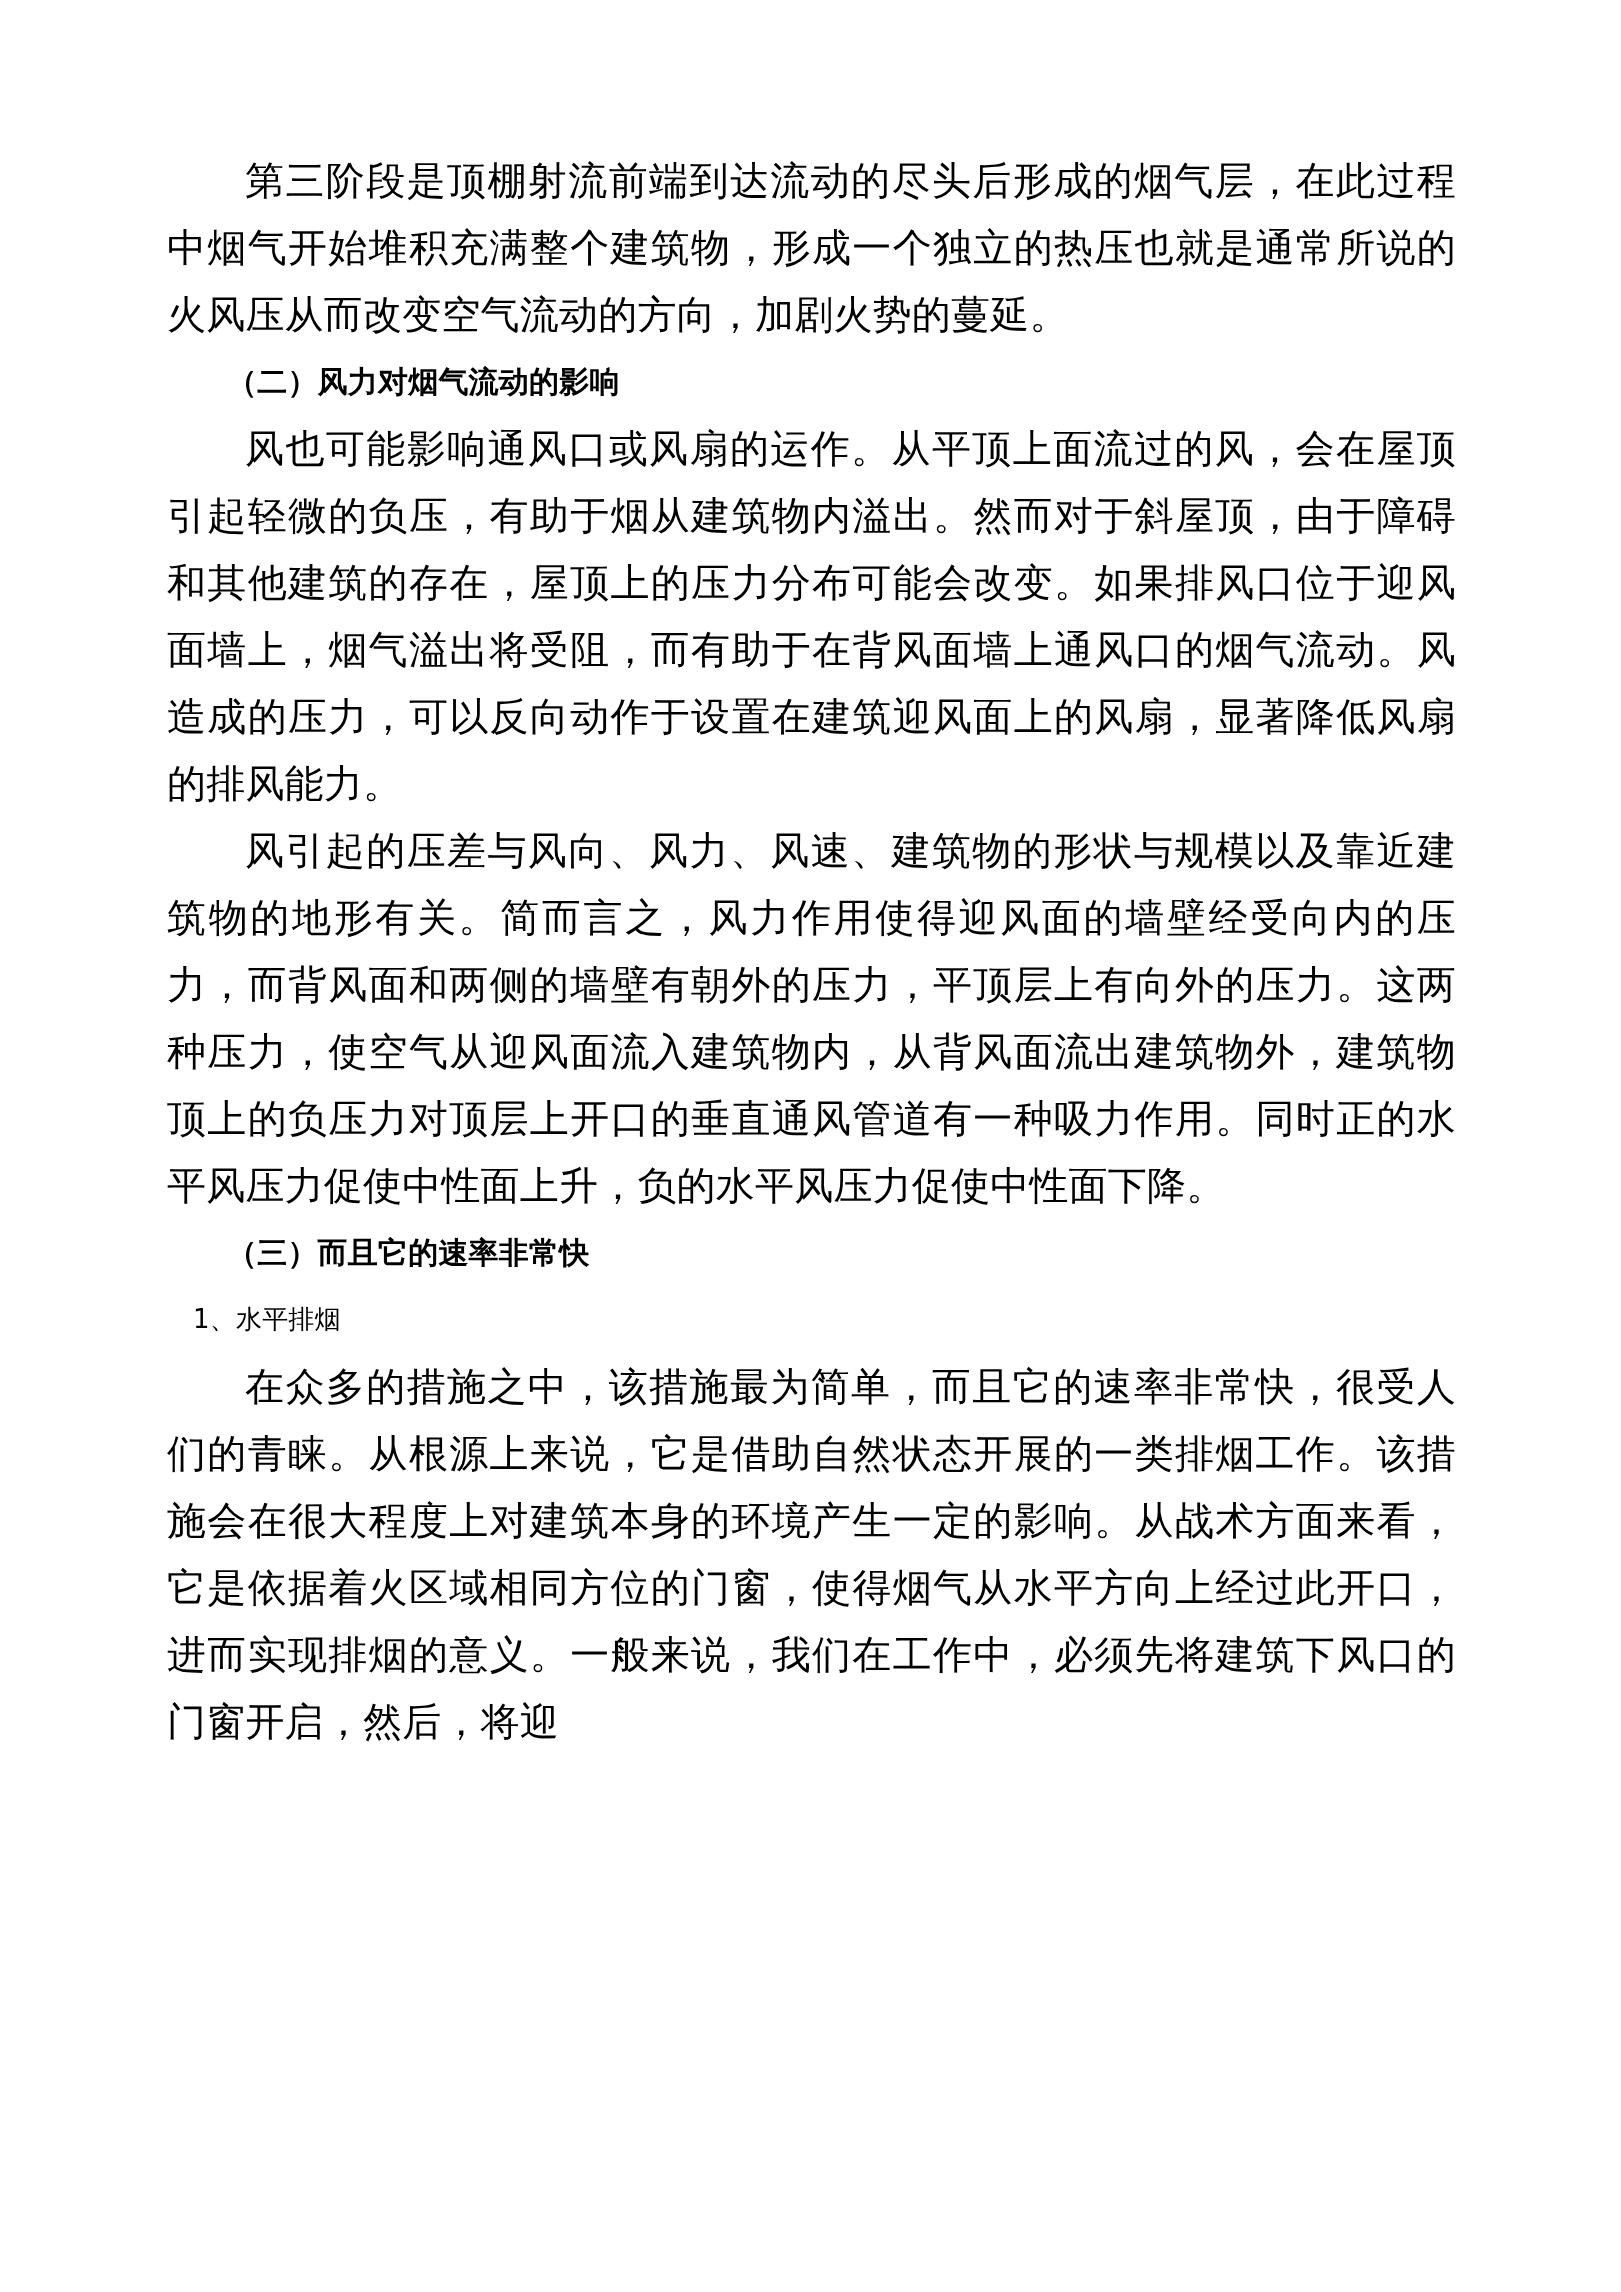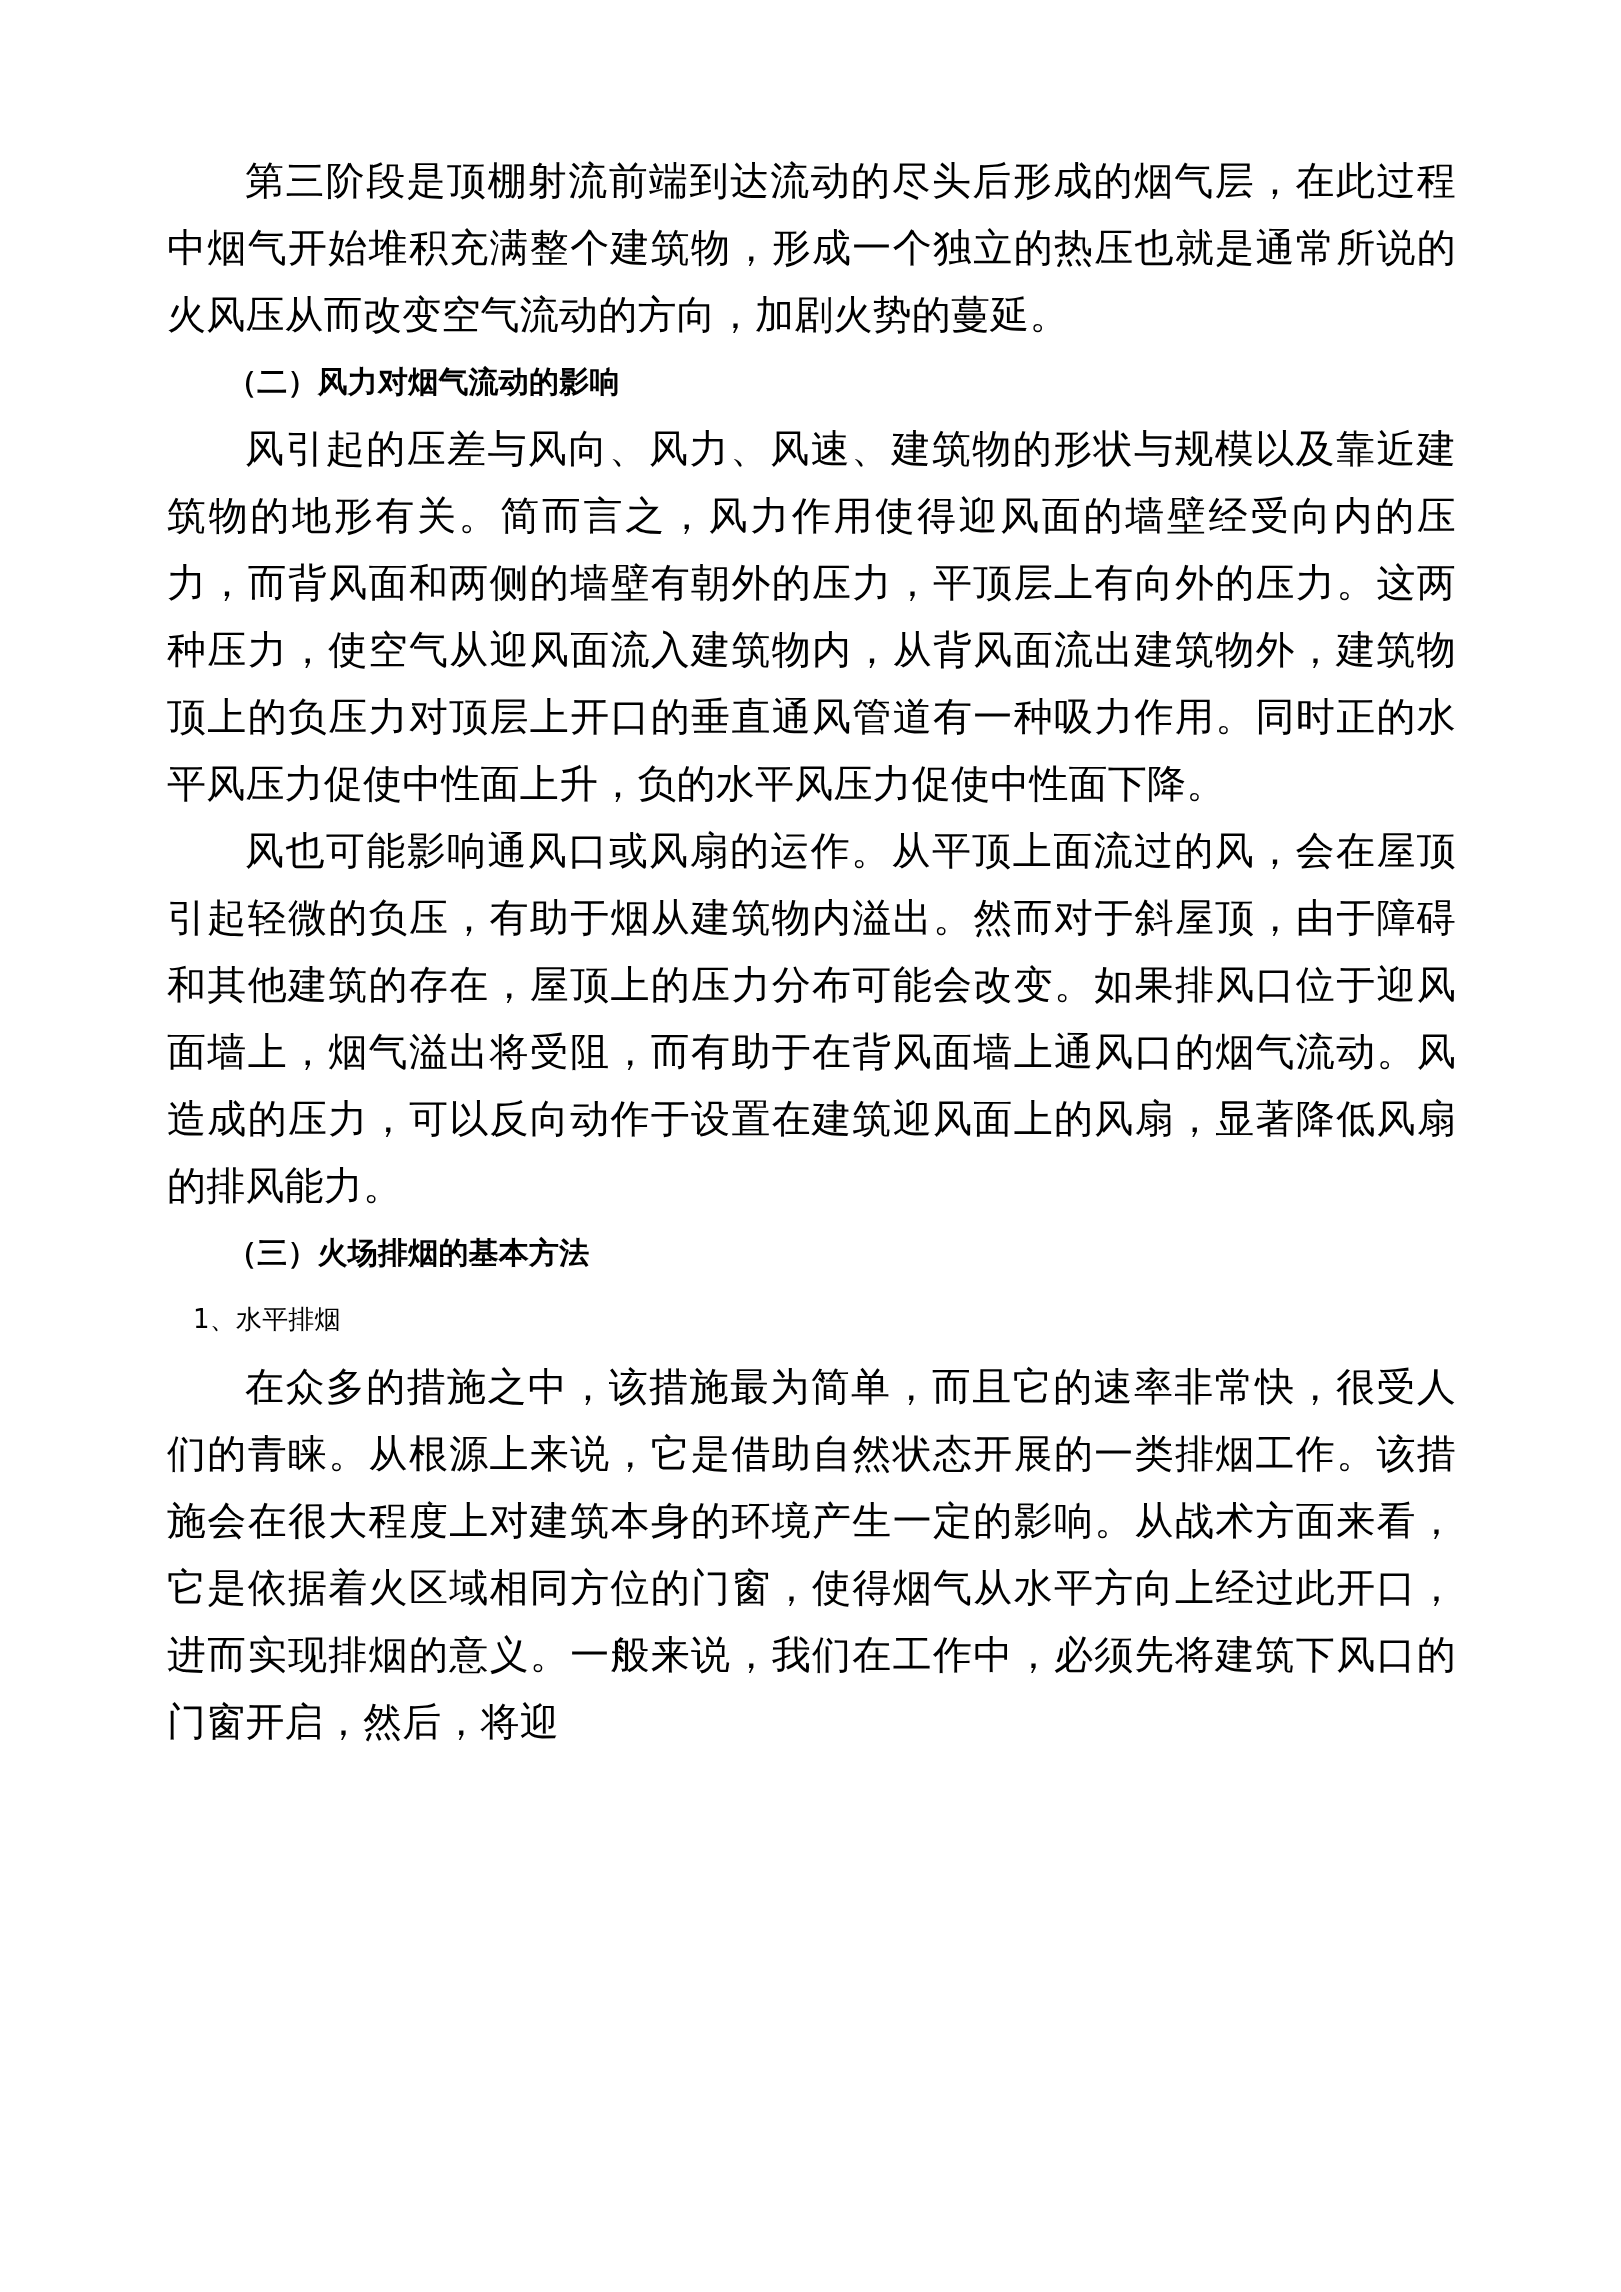--- a/index.html
+++ b/index.html
@@ -56,25 +56,25 @@
 </head>
 <body>
 
 <div class="page">
   <div class="content">
 
     <p class="para">第三阶段是顶棚射流前端到达流动的尽头后形成的烟气层，在此过程中烟气开始堆积充满整个建筑物，形成一个独立的热压也就是通常所说的火风压从而改变空气流动的方向，加剧火势的蔓延。</p>
 
     <p class="heading">（二）风力对烟气流动的影响</p>
 
+    <p class="para">风也可能影响通风口或风扇的运作。从平顶上面流过的风，会在屋顶引起轻微的负压，有助于烟从建筑物内溢出。然而对于斜屋顶，由于障碍和其他建筑的存在，屋顶上的压力分布可能会改变。如果排风口位于迎风面墙上，烟气溢出将受阻，而有助于在背风面墙上通风口的烟气流动。风造成的压力，可以反向动作于设置在建筑迎风面上的风扇，显著降低风扇的排风能力。</p>
+
     <p class="para">风引起的压差与风向、风力、风速、建筑物的形状与规模以及靠近建筑物的地形有关。简而言之，风力作用使得迎风面的墙壁经受向内的压力，而背风面和两侧的墙壁有朝外的压力，平顶层上有向外的压力。这两种压力，使空气从迎风面流入建筑物内，从背风面流出建筑物外，建筑物顶上的负压力对顶层上开口的垂直通风管道有一种吸力作用。同时正的水平风压力促使中性面上升，负的水平风压力促使中性面下降。</p>
 
-    <p class="para">风也可能影响通风口或风扇的运作。从平顶上面流过的风，会在屋顶引起轻微的负压，有助于烟从建筑物内溢出。然而对于斜屋顶，由于障碍和其他建筑的存在，屋顶上的压力分布可能会改变。如果排风口位于迎风面墙上，烟气溢出将受阻，而有助于在背风面墙上通风口的烟气流动。风造成的压力，可以反向动作于设置在建筑迎风面上的风扇，显著降低风扇的排风能力。</p>
-
-    <p class="heading">（三）火场排烟的基本方法</p>
+    <p class="heading">（三）而且它的速率非常快</p>
 
     <p class="list-item">1、水平排烟</p>
 
     <p class="para">在众多的措施之中，该措施最为简单，而且它的速率非常快，很受人们的青睐。从根源上来说，它是借助自然状态开展的一类排烟工作。该措施会在很大程度上对建筑本身的环境产生一定的影响。从战术方面来看，它是依据着火区域相同方位的门窗，使得烟气从水平方向上经过此开口，进而实现排烟的意义。一般来说，我们在工作中，必须先将建筑下风口的门窗开启，然后，将迎</p>
 
   </div>
 </div>
 
 
 </body></html>

